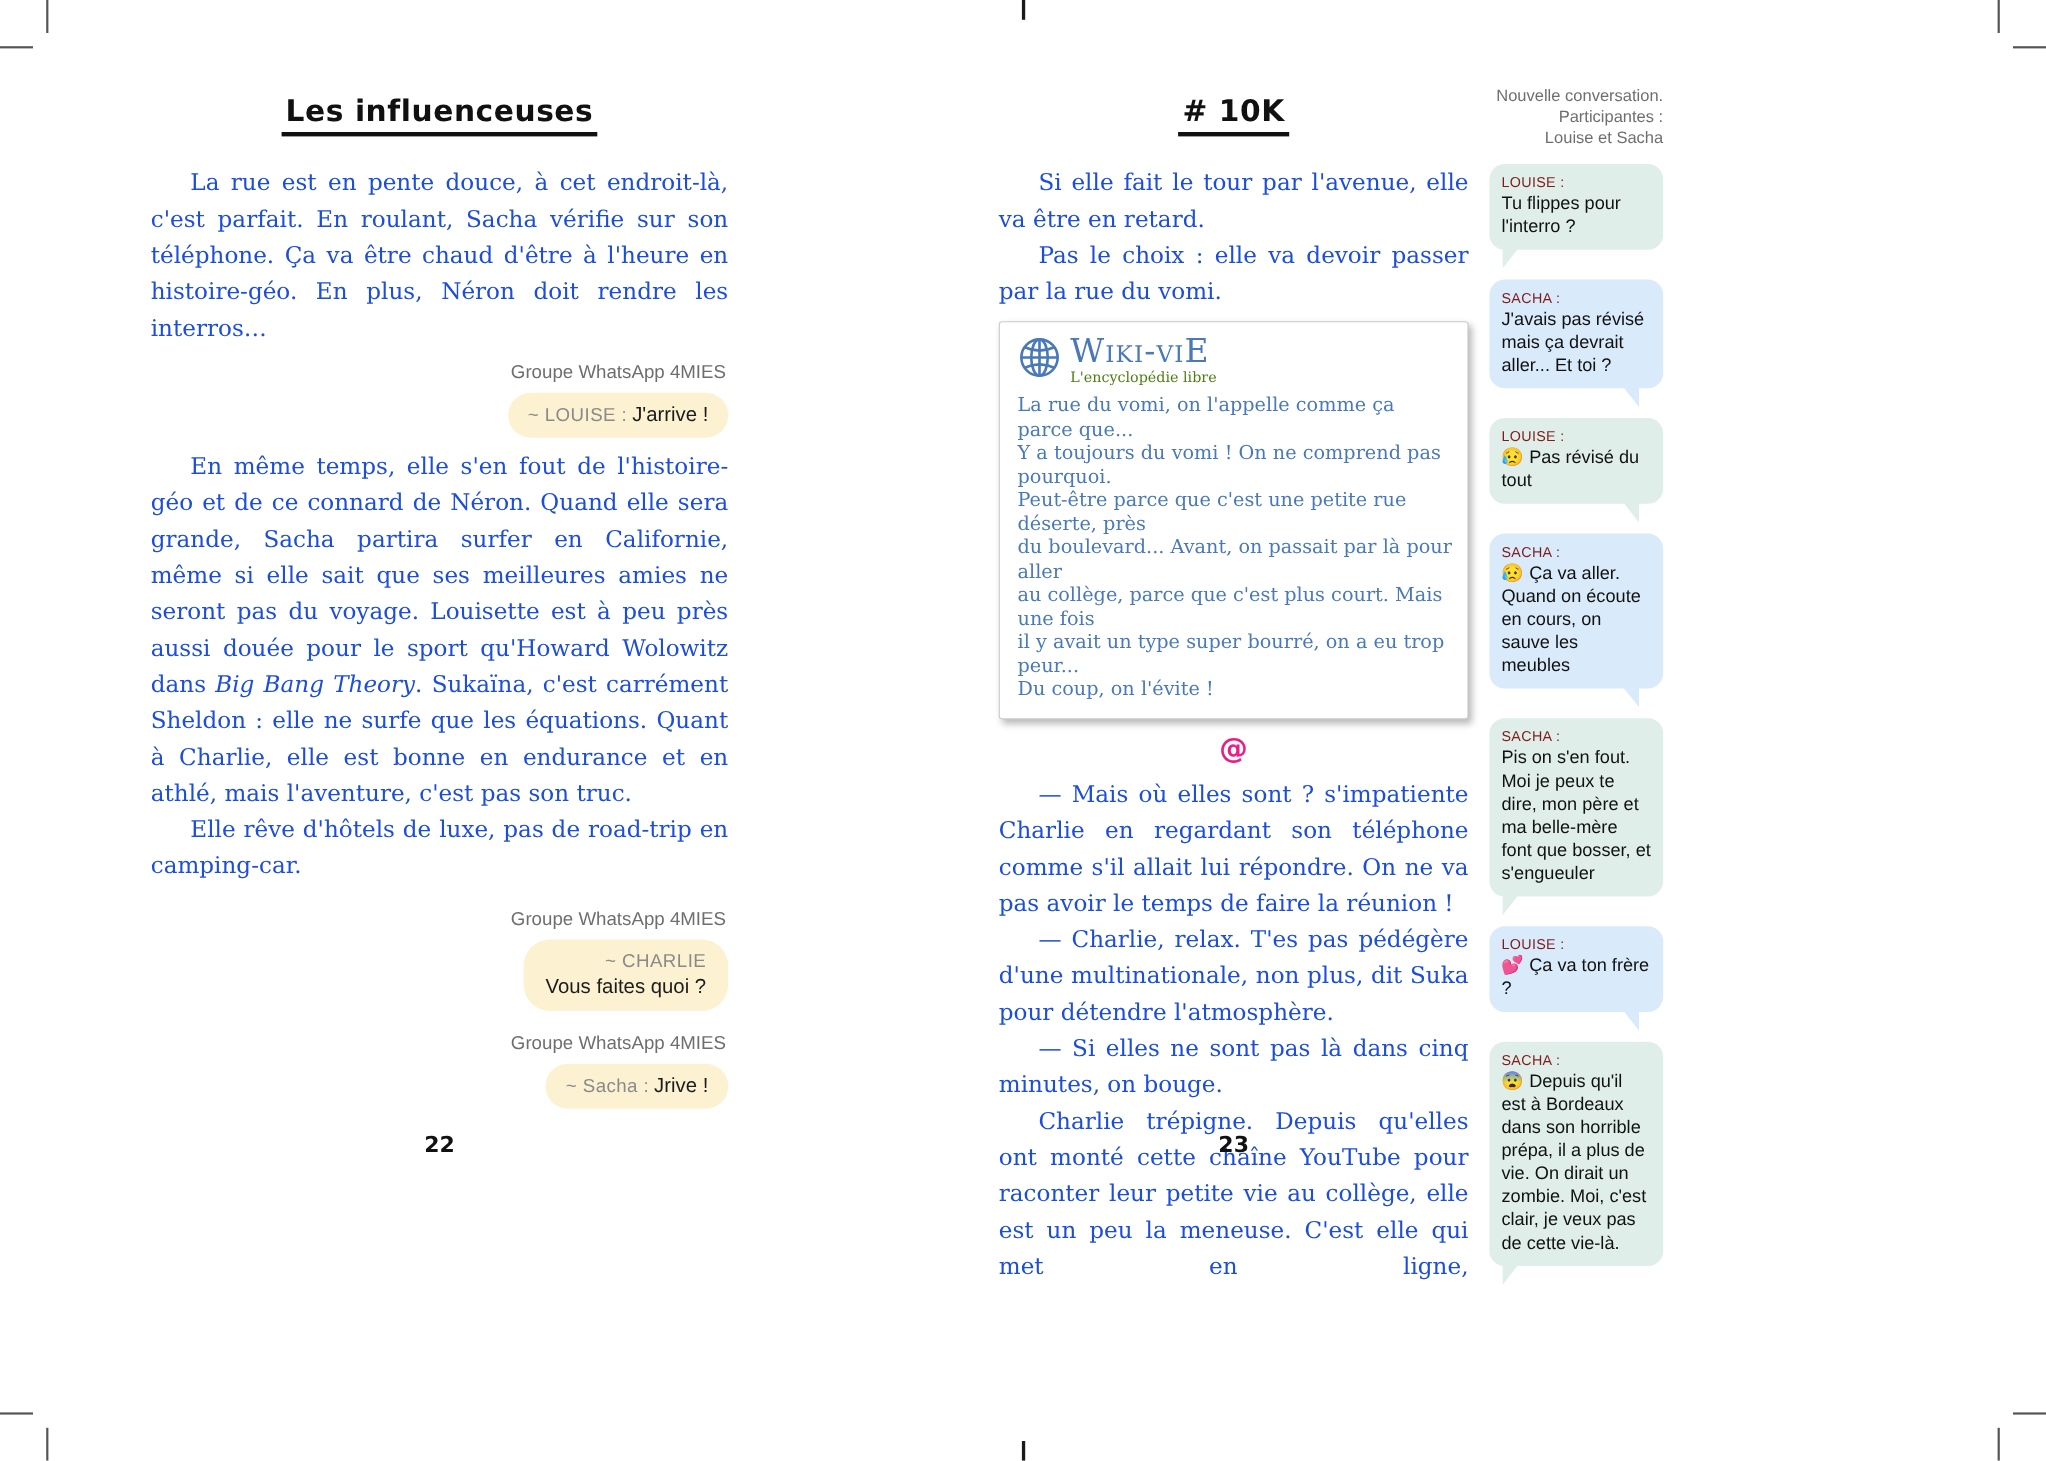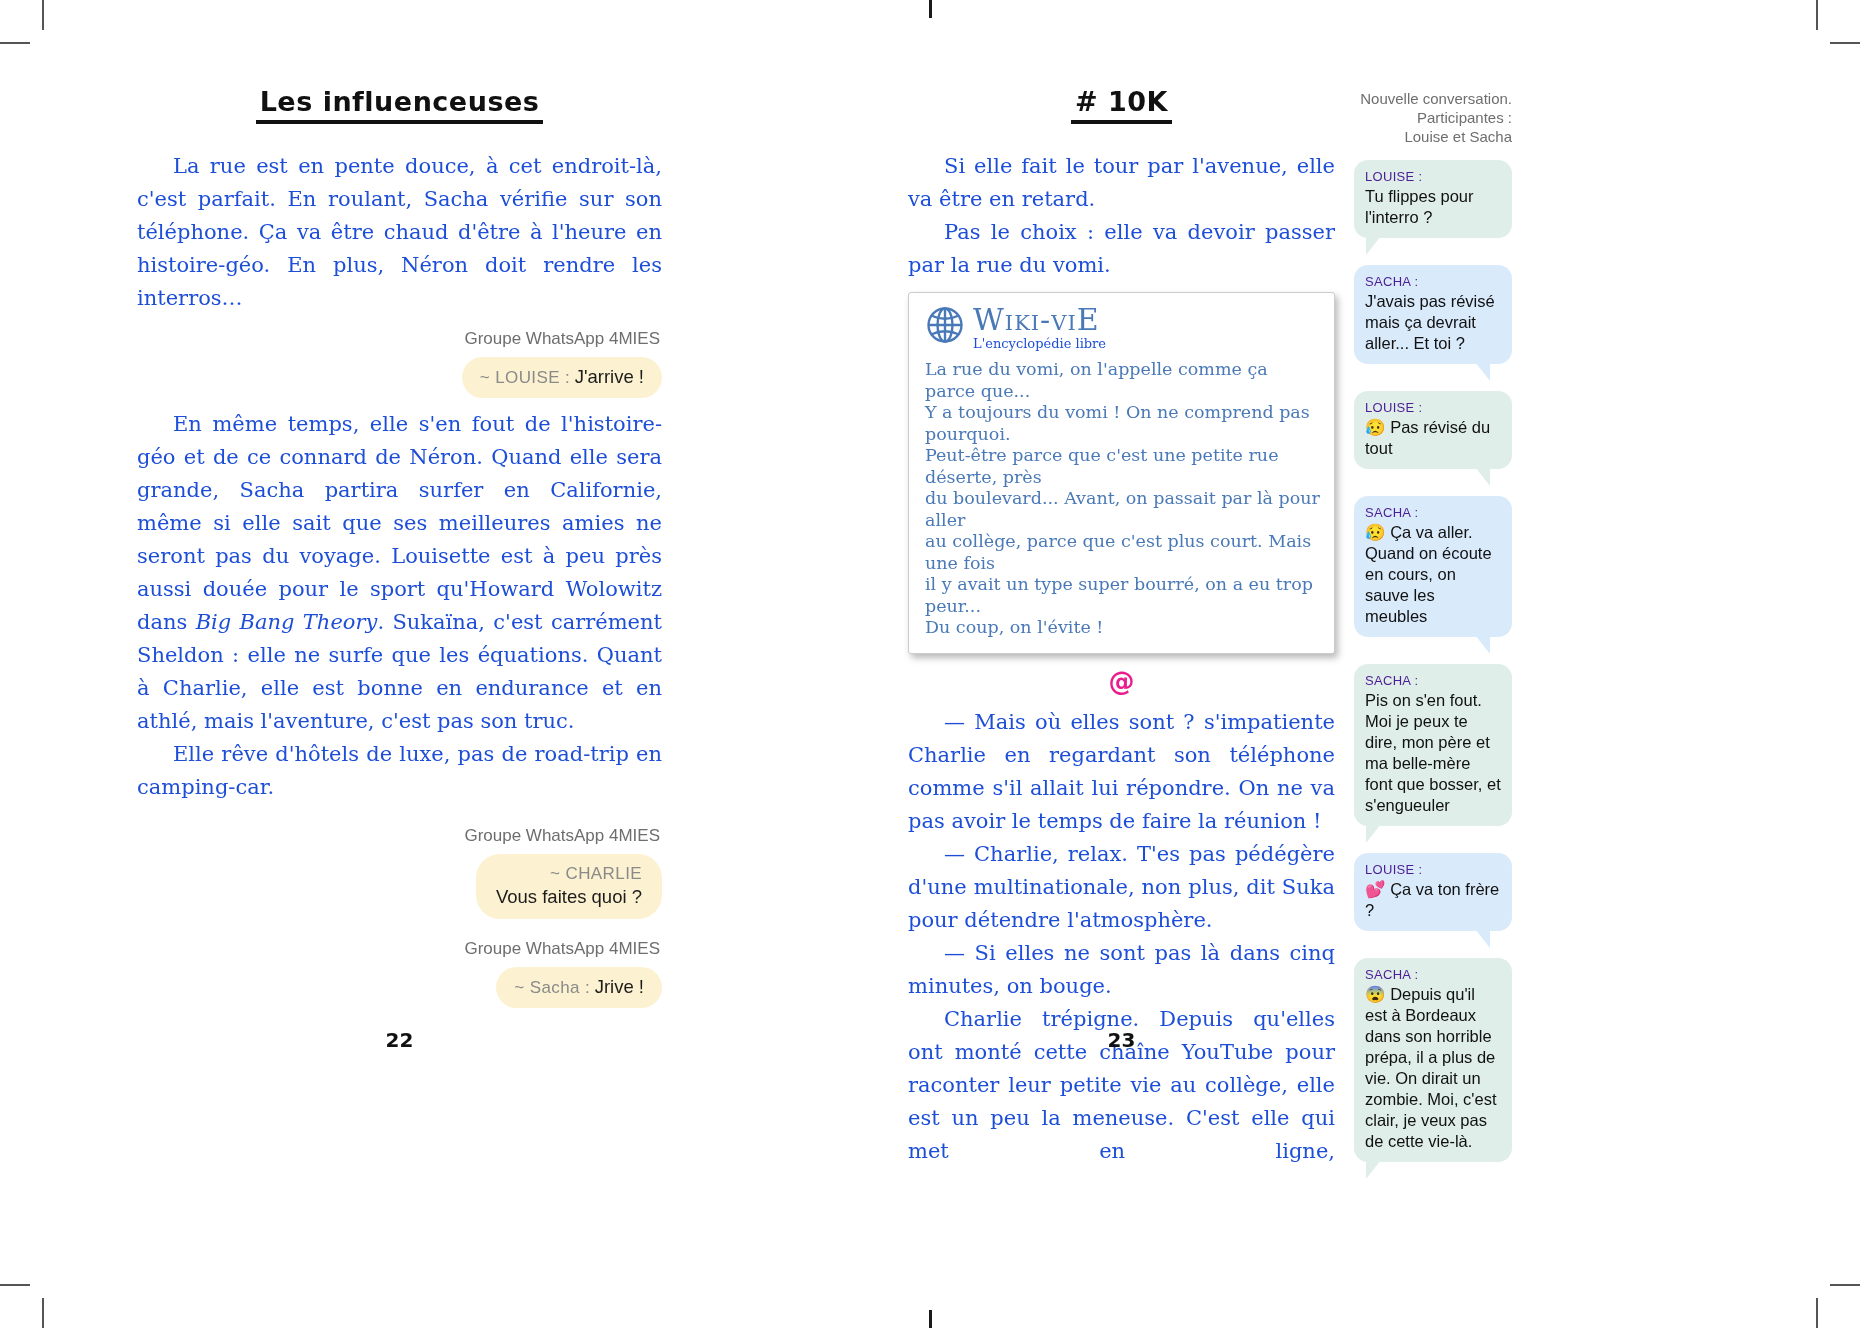--- a/index.html
+++ b/index.html
@@ -44,41 +44,41 @@
     box-shadow:3px 4px 7px rgba(0,0,0,.28);
     margin:10px 0 12px 0;padding:12px 14px 14px 16px;
   }
   .wiki-logo-row{display:flex;align-items:flex-start;margin-bottom:8px;}
   .wiki-globe{width:40px;height:40px;margin-right:8px;flex:0 0 auto;}
   .wiki-name{
     font-family:"DejaVu Serif", serif;font-variant:small-caps;
     font-size:30px;line-height:30px;color:#4a79b8;letter-spacing:1px;
   }
   .wiki-tagline{
-    font-family:"DejaVu Serif", serif;font-size:13px;color:#1d4ed8;margin-top:1px;
+    font-family:"DejaVu Serif", serif;font-size:13px;color:#4d7c0f;margin-top:1px;
   }
   .wiki-body{
     font-family:"DejaVu Serif", serif;font-size:17.5px;line-height:21.5px;
     color:#4a79b8;white-space:pre-line;
   }
   .at-divider{
     text-align:center;font-family:"DejaVu Sans", sans-serif;font-weight:800;
     font-size:26px;color:#ea1d8d;margin:6px 0 10px 0;
   }
   
   .sidebar{position:absolute;left:1354px;top:78px;width:158px;}
   .sb-header{
     font-size:15px;line-height:19px;color:#6e6e6e;text-align:right;
-    white-space:pre-line;margin-bottom:14px;margin-top:11px;
+    white-space:pre-line;margin-bottom:14px;
   }
   .bubble{
     position:relative;border-radius:14px;padding:9px 11px 10px 11px;
     margin-bottom:27px;box-sizing:border-box;width:158px;
   }
-  .bubble .spk{display:block;font-size:13px;color:#4c1d95;letter-spacing:.3px;margin-bottom:2px;}
+  .bubble .spk{display:block;font-size:13px;color:#7f1d1d;letter-spacing:.3px;margin-bottom:2px;}
   .bubble .msg{font-size:16.5px;line-height:21px;color:#111;}
   .bubble.green{background:#dfeee8;}
   .bubble.blue{background:#d9eafb;}
   .bubble::after{content:"";position:absolute;bottom:-17px;width:0;height:0;}
   .bubble.tail-left::after{left:12px;border-top:19px solid transparent;border-right:15px solid transparent;}
   .bubble.tail-right::after{right:22px;border-top:19px solid transparent;border-left:15px solid transparent;}
   .bubble.green.tail-left::after{border-top-color:#dfeee8;}
   .bubble.green.tail-right::after{border-top-color:#dfeee8;}
   .bubble.blue.tail-right::after{border-top-color:#d9eafb;}
 </style>

